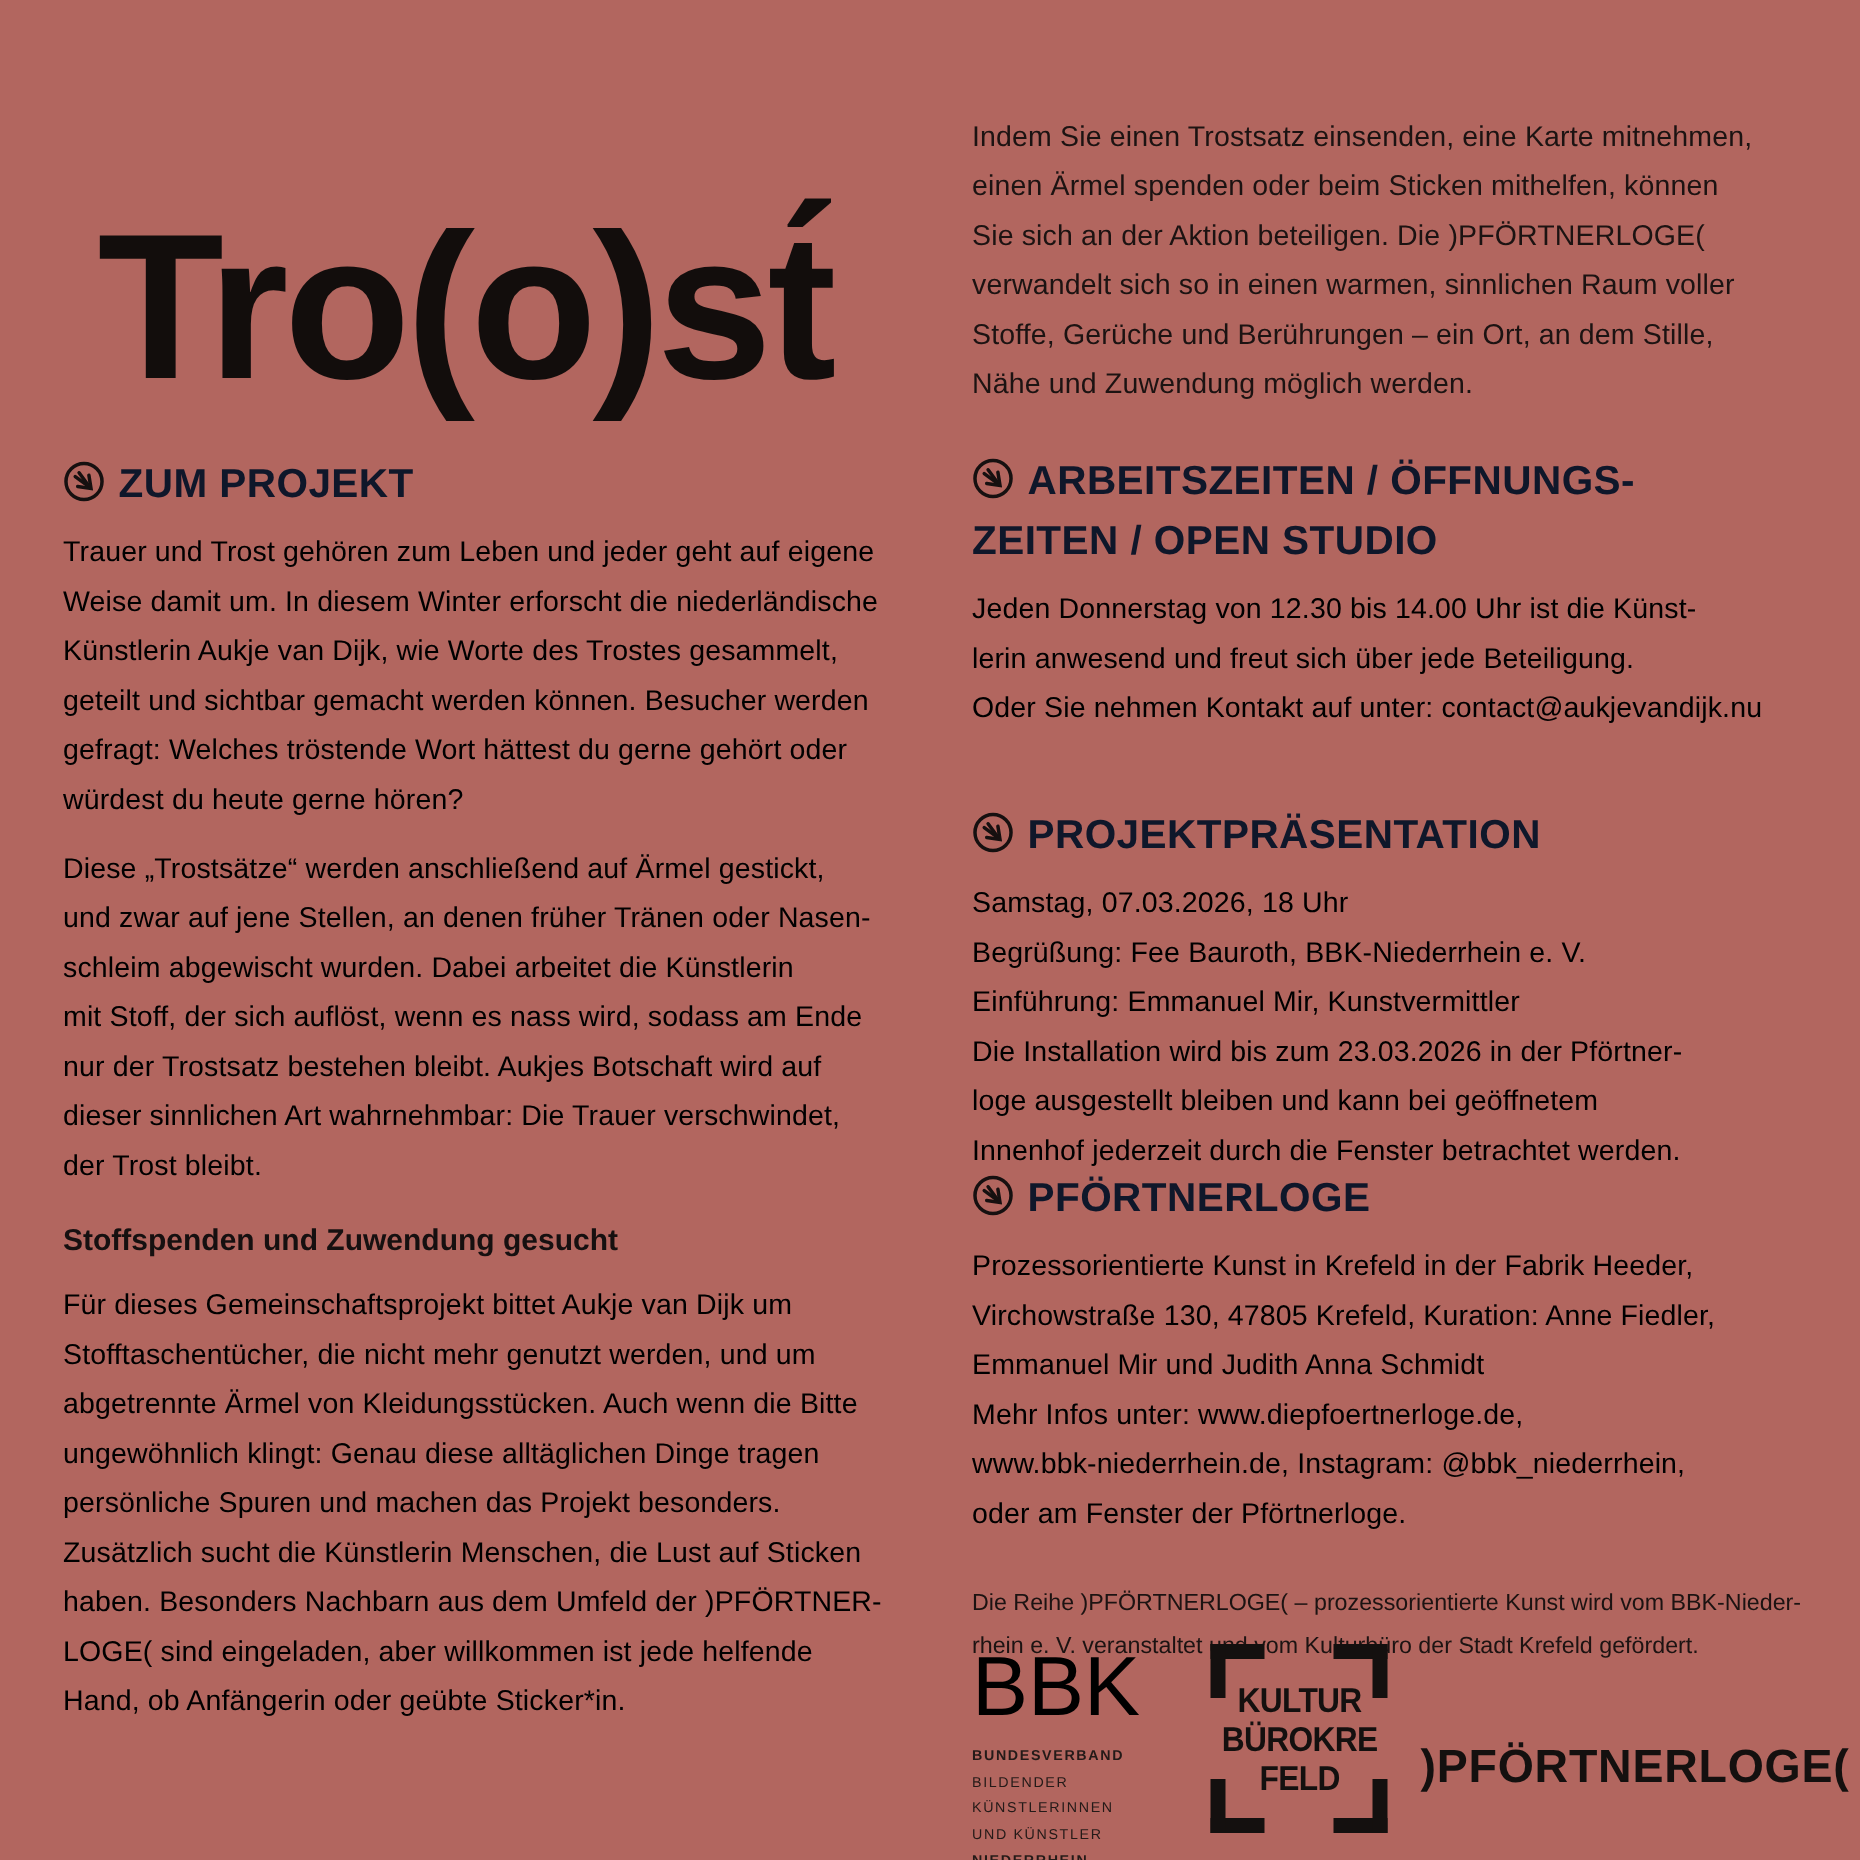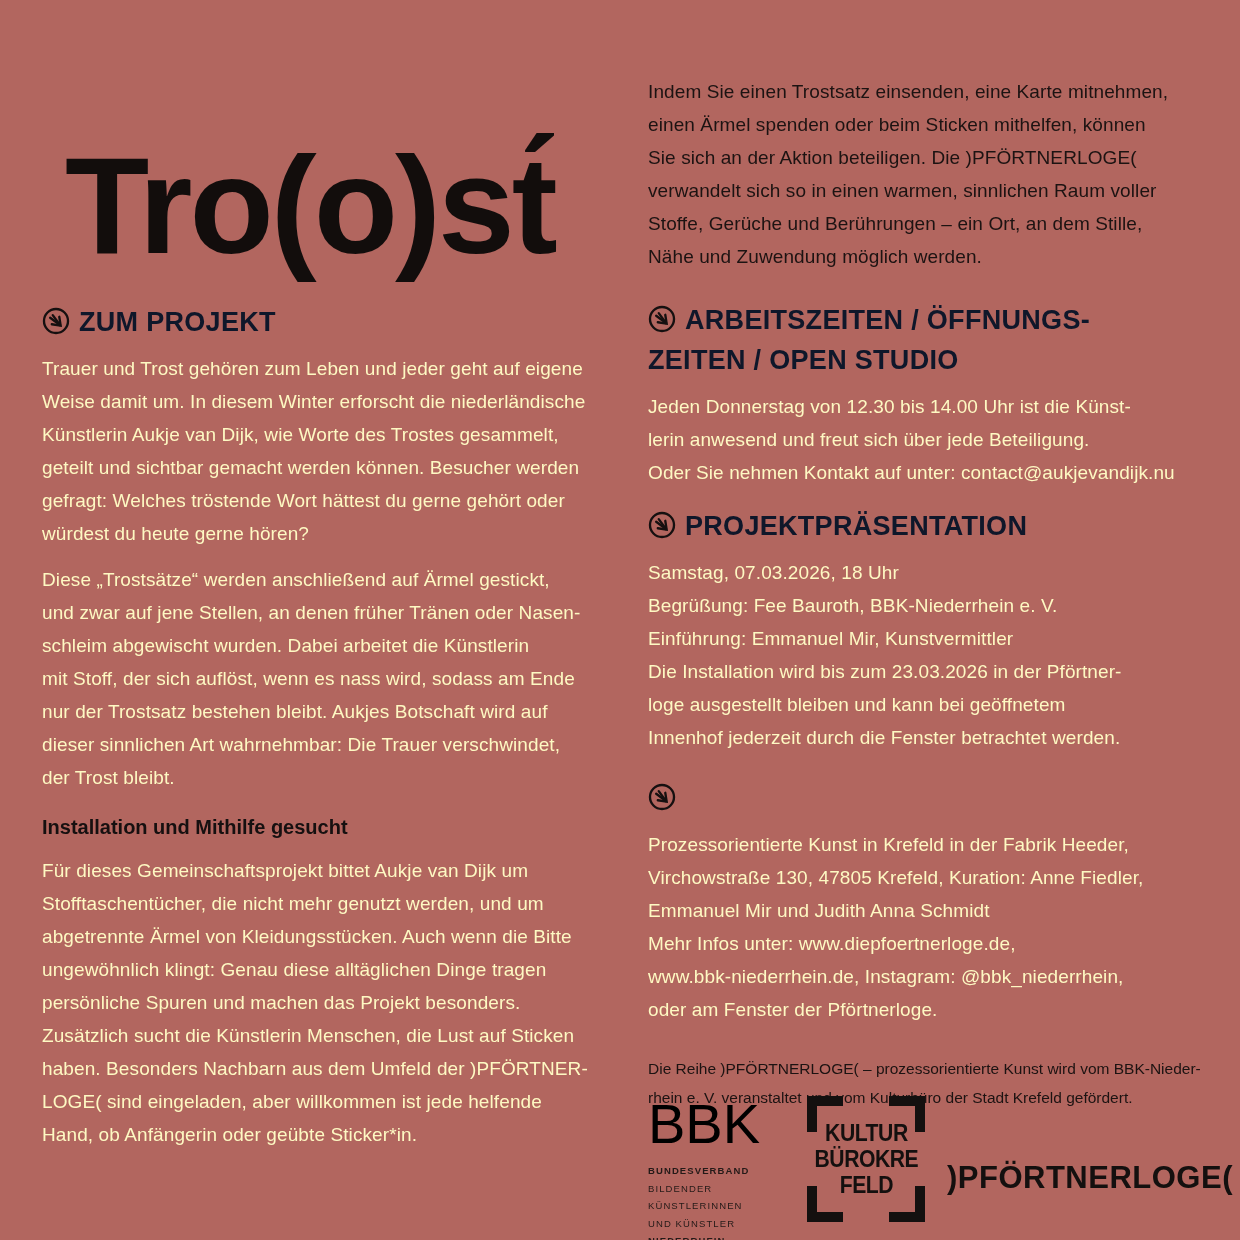--- a/index.html
+++ b/index.html
@@ -21,37 +21,37 @@
   
   .sec { position:absolute; width:592px; }
   .sec h2 {
     margin:0; font-size:27px; font-weight:700; letter-spacing:0.3px;
     line-height:40px; color:#0f172a; white-space:pre-line;
   }
   .icon-wrap { display:inline-block; width:28px; height:28px; vertical-align:-4px; margin-right:9px; }
   .icon-wrap svg { display:block; width:28px; height:28px; }
   .body-text {
     margin:10px 0 0 0; font-size:19px; line-height:33px; letter-spacing:0.1px;
-    color:#fef9c3; white-space:pre-line;
+    color:#000000; white-space:pre-line;
   }
   .subhead { margin:0; font-size:20px; font-weight:700; line-height:30px; color:#161010; }
   .footnote {
     position:absolute; left:648px; top:1038px; width:575px;
     font-size:15.5px; line-height:29px; color:#1c1312; white-space:pre-line;
   }
   
   .sec-zum   { left:42px;  top:302px; }
   .sec-zum .p2 { margin-top:13px; }
   .sec-stoff { left:42px;  top:812px; }
   .sec-stoff .body-text { margin-top:12px; }
   .intro     { position:absolute; left:648px; top:42px; width:575px;
                font-size:19px; line-height:33px; letter-spacing:0.1px;
                color:#1c1312; white-space:pre-line;margin-top:33px; }
   .sec-arbeit { left:648px; top:300px; width:575px; }
-  .sec-praes  { left:648px; top:506px; width:575px; }
+  .sec-praes  { left:648px; top:536px; width:575px; }
   .sec-loge   { left:648px; top:778px; width:575px; }
   
   .logos { position:absolute; left:648px; top:1096px; width:585px; display:flex; align-items:flex-start; }
   .bbk { width:128px; }
   .bbk-wordmark { font-size:56px; line-height:56px; font-weight:400; letter-spacing:0px; color:#000000; }
   .bbk-lines { margin-top:10px; font-size:9.5px; line-height:17.5px; letter-spacing:1.1px; color:#241a18; }
   .bbk-lines .b { font-weight:700; }
   .kb-logo { position:relative; width:120px; height:126px; margin-left:34px;
              display:flex; align-items:center; justify-content:center; }
   .kb-corner { position:absolute; width:26px; height:26px; }
@@ -87,21 +87,21 @@
     <p class="body-text p2">Diese „Trostsätze“ werden anschließend auf Ärmel gestickt,
 und zwar auf jene Stellen, an denen früher Tränen oder Nasen-
 schleim abgewischt wurden. Dabei arbeitet die Künstlerin
 mit Stoff, der sich auflöst, wenn es nass wird, sodass am Ende
 nur der Trostsatz bestehen bleibt. Aukjes Botschaft wird auf
 dieser sinnlichen Art wahrnehmbar: Die Trauer verschwindet,
 der Trost bleibt.</p>
   </div>
 
   <div class="sec sec-stoff">
-    <p class="subhead">Installation und Mithilfe gesucht</p>
+    <p class="subhead">Stoffspenden und Zuwendung gesucht</p>
     <p class="body-text">Für dieses Gemeinschaftsprojekt bittet Aukje van Dijk um
 Stofftaschentücher, die nicht mehr genutzt werden, und um
 abgetrennte Ärmel von Kleidungsstücken. Auch wenn die Bitte
 ungewöhnlich klingt: Genau diese alltäglichen Dinge tragen
 persönliche Spuren und machen das Projekt besonders.
 Zusätzlich sucht die Künstlerin Menschen, die Lust auf Sticken
 haben. Besonders Nachbarn aus dem Umfeld der )PFÖRTNER-
 LOGE( sind eingeladen, aber willkommen ist jede helfende
 Hand, ob Anfängerin oder geübte Sticker*in.</p>
   </div>
@@ -140,21 +140,21 @@
 loge ausgestellt bleiben und kann bei geöffnetem
 Innenhof jederzeit durch die Fenster betrachtet werden.</p>
   </div>
 
   <div class="sec sec-loge">
     <h2><span class="icon-wrap"><svg viewBox="0 0 24 24" fill="none" stroke="#161010" stroke-width="2" stroke-linecap="round">
             <circle cx="12" cy="12" r="10.3"></circle>
             <path d="M7 9.2 L15.4 15.4"></path>
             <path d="M9.2 7 L15.4 15.4"></path>
             <path d="M14.8 8.4 L16 16 L8.4 14.8"></path>
-          </svg></span></h2>
+          </svg></span><span>PFÖRTNERLOGE</span></h2>
     <p class="body-text">Prozessorientierte Kunst in Krefeld in der Fabrik Heeder,
 Virchowstraße 130, 47805 Krefeld,  Kuration: Anne Fiedler,
 Emmanuel Mir und Judith Anna Schmidt
 Mehr Infos unter: www.diepfoertnerloge.de,
 www.bbk-niederrhein.de, Instagram: @bbk_niederrhein,
 oder am Fenster der Pförtnerloge.</p>
   </div>
 
   <p class="footnote">Die Reihe )PFÖRTNERLOGE( – prozessorientierte Kunst wird vom BBK-Nieder-
 rhein e. V. veranstaltet und vom Kulturbüro der Stadt Krefeld gefördert.</p>

